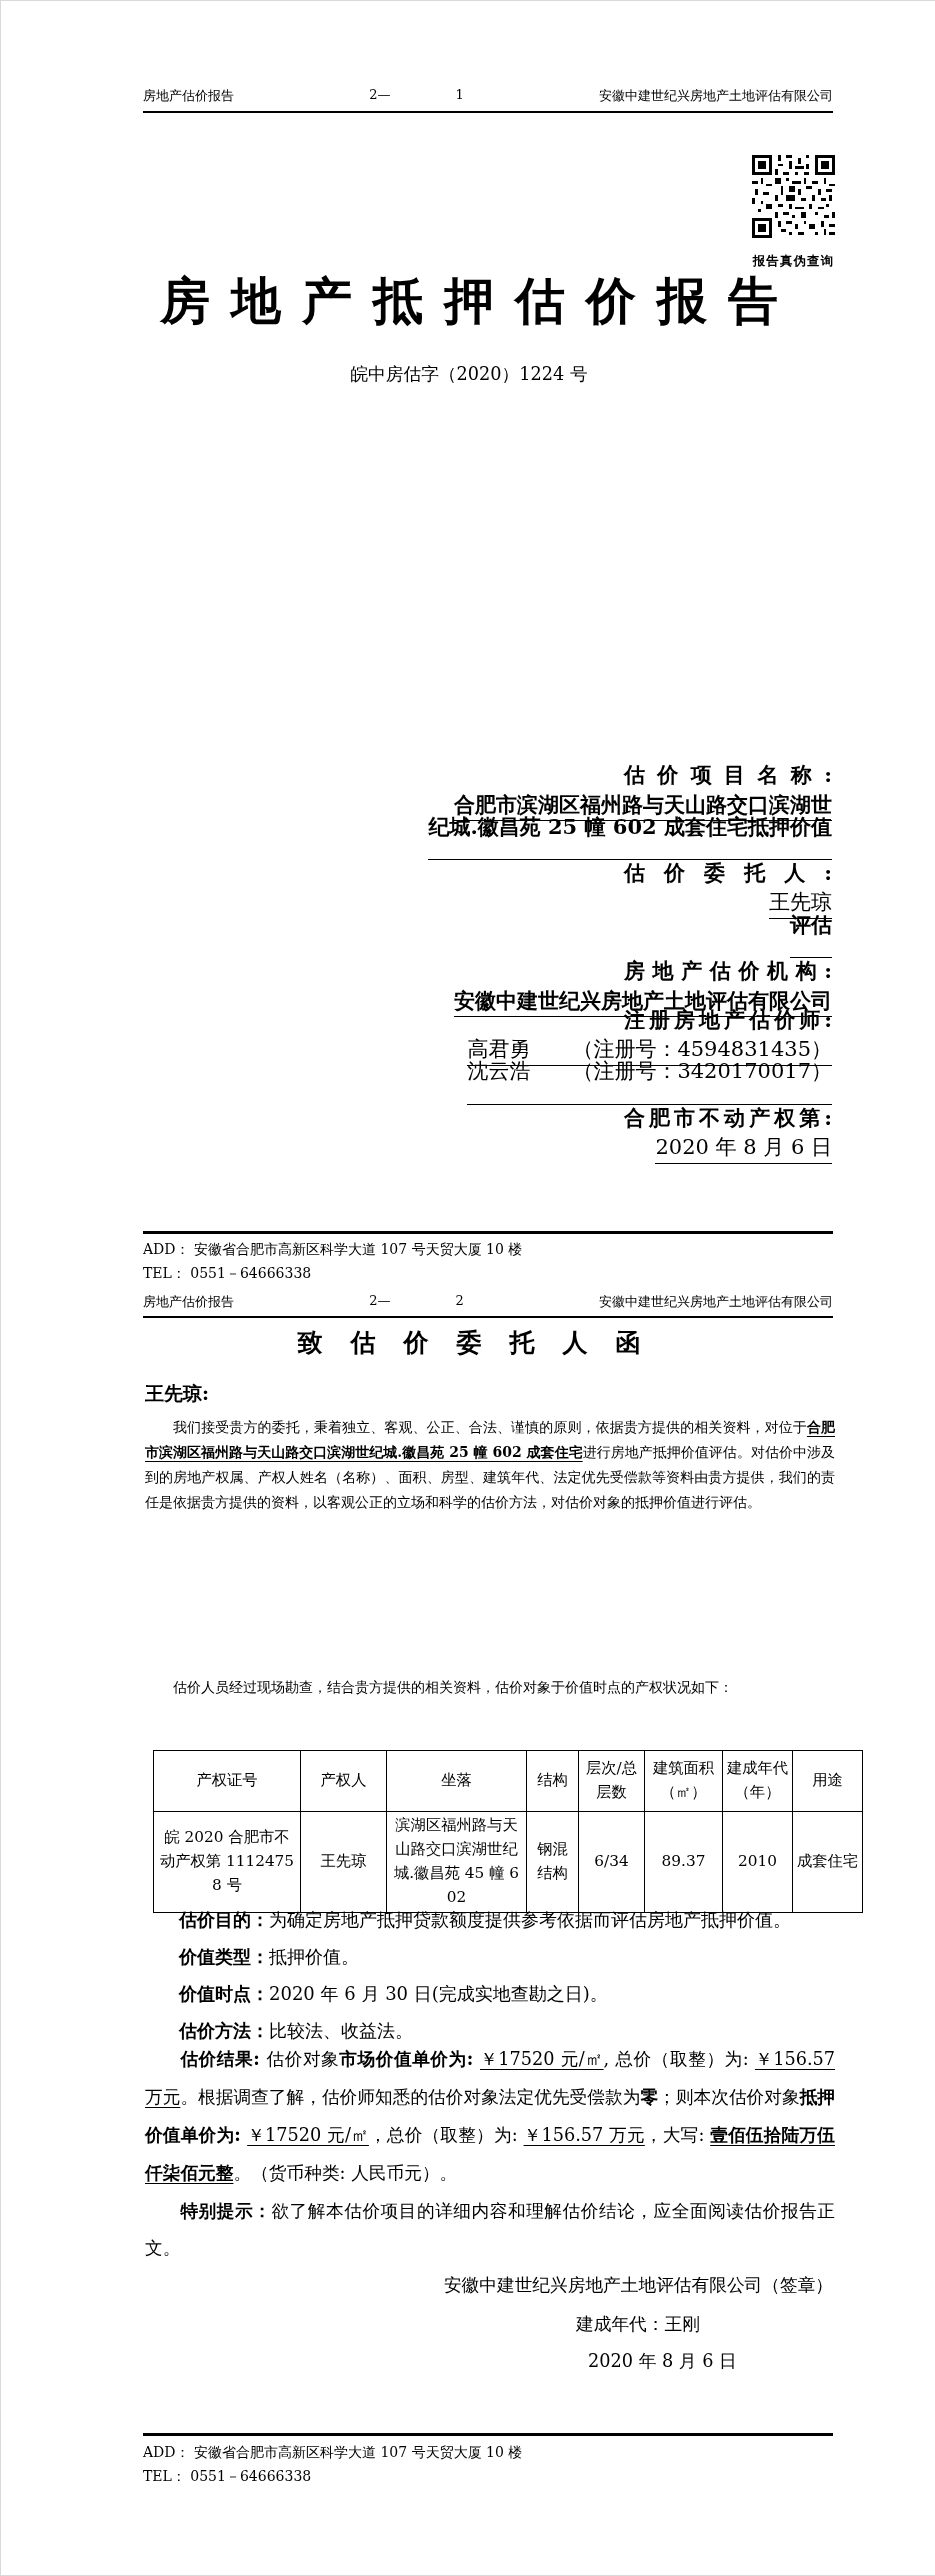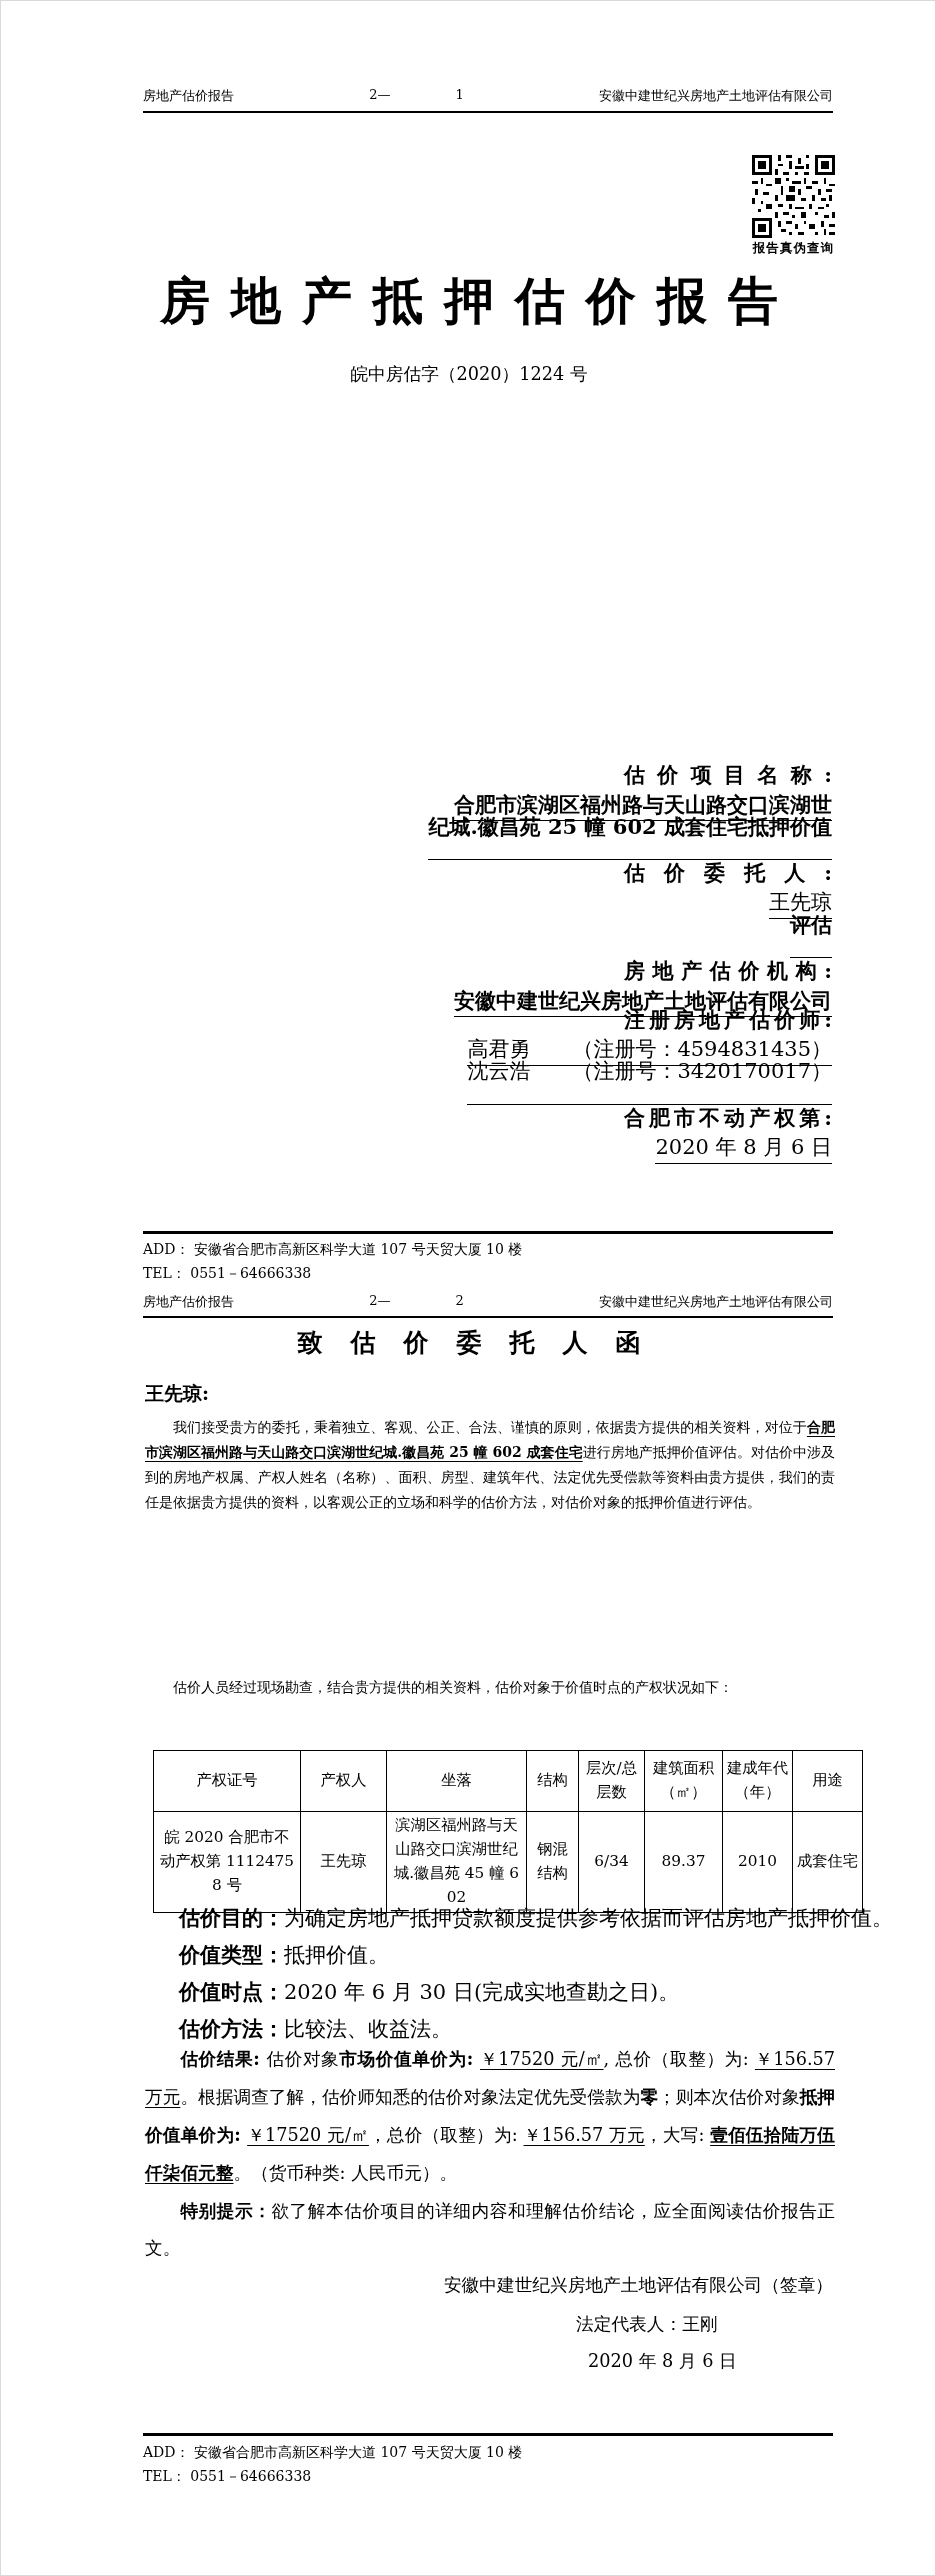--- a/index.html
+++ b/index.html
@@ -9,21 +9,21 @@
     box-sizing:border-box;border:0.6px solid #d9d9d9;overflow:hidden;
   }
   .abs{position:absolute;}
   
   .pagehead{left:142px;width:690px;display:flex;justify-content:space-between;align-items:flex-start;font-size:13px;white-space:nowrap;}
   .pagehead .hcenter{display:flex;gap:65px;}
   .rule{left:142px;width:690px;background:#000;}
   
   .qrbox{left:749px;top:152px;width:87px;text-align:center;}
   .qrbox svg{display:block;width:83px;height:87px;margin:0 auto;}
-  .qrlabel{font-size:12.4px;font-weight:bold;letter-spacing:1.2px;margin-top:0;white-space:nowrap;}
+  .qrlabel{font-size:12.4px;font-weight:bold;letter-spacing:1.2px;margin-top:13px;white-space:nowrap;}
   
   .maintitle{left:0;top:267px;width:936px;text-align:center;font-size:50px;font-weight:bold;letter-spacing:21px;text-indent:21px;white-space:nowrap;}
   .docno{left:0;top:361px;width:936px;text-align:center;font-size:17.7px;}
   
   .fields{left:144px;top:761px;width:687px;}
   .fieldrow{display:flex;height:49px;align-items:flex-end;flex-direction:column;}
   .flabel{flex:none;width:208px;font-size:21px;font-weight:bold;text-align:justify;text-align-last:justify;line-height:1.25;padding-bottom:2.4px;}
   .fval{flex:1 1 auto;min-width:0;font-size:21px;line-height:1.3;border-bottom:1.8px solid #000;padding-bottom:1.8px;white-space:nowrap;}
   .fval.j{text-align:justify;text-align-last:justify;white-space:normal;}
   .fval.c{text-align:center;}
@@ -37,21 +37,21 @@
   .indent{text-indent:2em;}
   .b{font-weight:bold;}
   .u{text-decoration:underline;text-decoration-thickness:1.2px;text-underline-offset:4.1px;}
   .bu{font-weight:bold;text-decoration:underline;text-decoration-thickness:1.2px;text-underline-offset:4.1px;}
   
   table.ptable{position:absolute;left:136px;top:1749px;width:709px;border-collapse:collapse;table-layout:fixed;font-size:15.3px;margin-left:16px;}
   .ptable th,.ptable td{border:1.2px solid #000;font-weight:normal;text-align:center;vertical-align:middle;padding:2.4px 3.5px;line-height:1.55;box-sizing:border-box;word-break:break-all;}
   .ptable th{height:61px;}
   .ptable td{height:73px;}
   
-  .items{left:144px;top:1894px;width:690px;font-size:21px;}
+  .items{left:144px;top:1894px;width:690px;font-size:18px;}
   .items .item{height:37px;display:flex;align-items:flex-end;padding-left:34px;box-sizing:border-box;white-space:nowrap;}
   .items .ilabel{font-weight:bold;}
   .resultpara{top:2039px;font-size:17.7px;line-height:38px;}
   .specialpara{top:2191px;font-size:17.7px;line-height:37px;}
   .sigline{font-size:17.7px;white-space:nowrap;}
 </style>
 </head>
 <body>
 
 <div id="canvas">
@@ -275,21 +275,21 @@
 
   <div class="abs para indent resultpara">
     <span class="b">估价结果: </span><span>估价对象</span><span class="b">市场价值单价为: </span><span class="u">￥17520 元/㎡</span><span>, 总价（取整）为: </span><span class="u">￥156.57 万元</span><span>。根据调查了解，估价师知悉的估价对象法定优先受偿款为</span><span class="b">零</span><span>；则本次估价对象</span><span class="b">抵押价值单价为: </span><span class="u">￥17520 元/㎡</span><span>，总价（取整）为: </span><span class="u">￥156.57 万元</span><span>，大写: </span><span class="bu">壹佰伍拾陆万伍仟柒佰元整</span><span>。（货币种类: 人民币元）。</span>
   </div>
 
   <div class="abs para indent specialpara">
     <span class="b">特别提示：</span><span>欲了解本估价项目的详细内容和理解估价结论，应全面阅读估价报告正文。</span>
   </div>
 
   <div class="abs sigline" style="top:2272px;left:142px;width:690px;text-align:right;">安徽中建世纪兴房地产土地评估有限公司（签章）</div>
-  <div class="abs sigline" style="top:2311px;left:575px;">法定代表人：王刚</div>
+  <div class="abs sigline" style="top:2311px;left:575px;">建成年代：王刚</div>
   <div class="abs sigline" style="top:2348px;left:587px;">2020 年 8 月 6 日</div>
 
   <div class="abs rule" style="top:2432px;height:2.9px;"></div>
   <div class="abs addr" style="top:2440px;">
     <div>ADD： 安徽省合肥市高新区科学大道 107 号天贸大厦 10 楼</div>
     <div>TEL： 0551－64666338</div>
   </div>
 
 </div>
 

